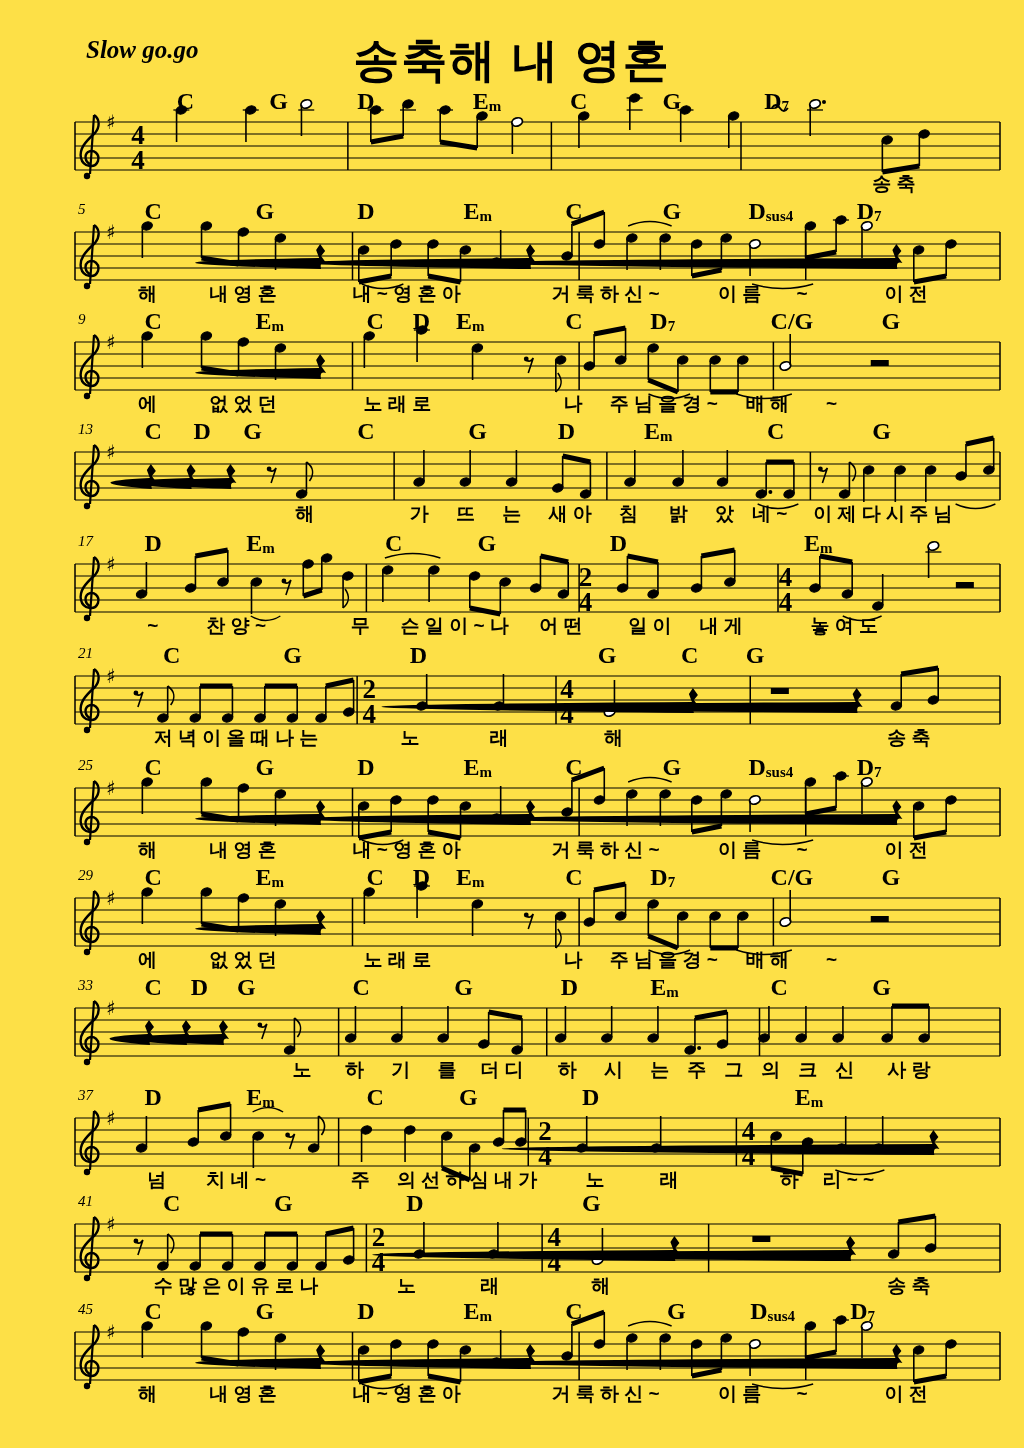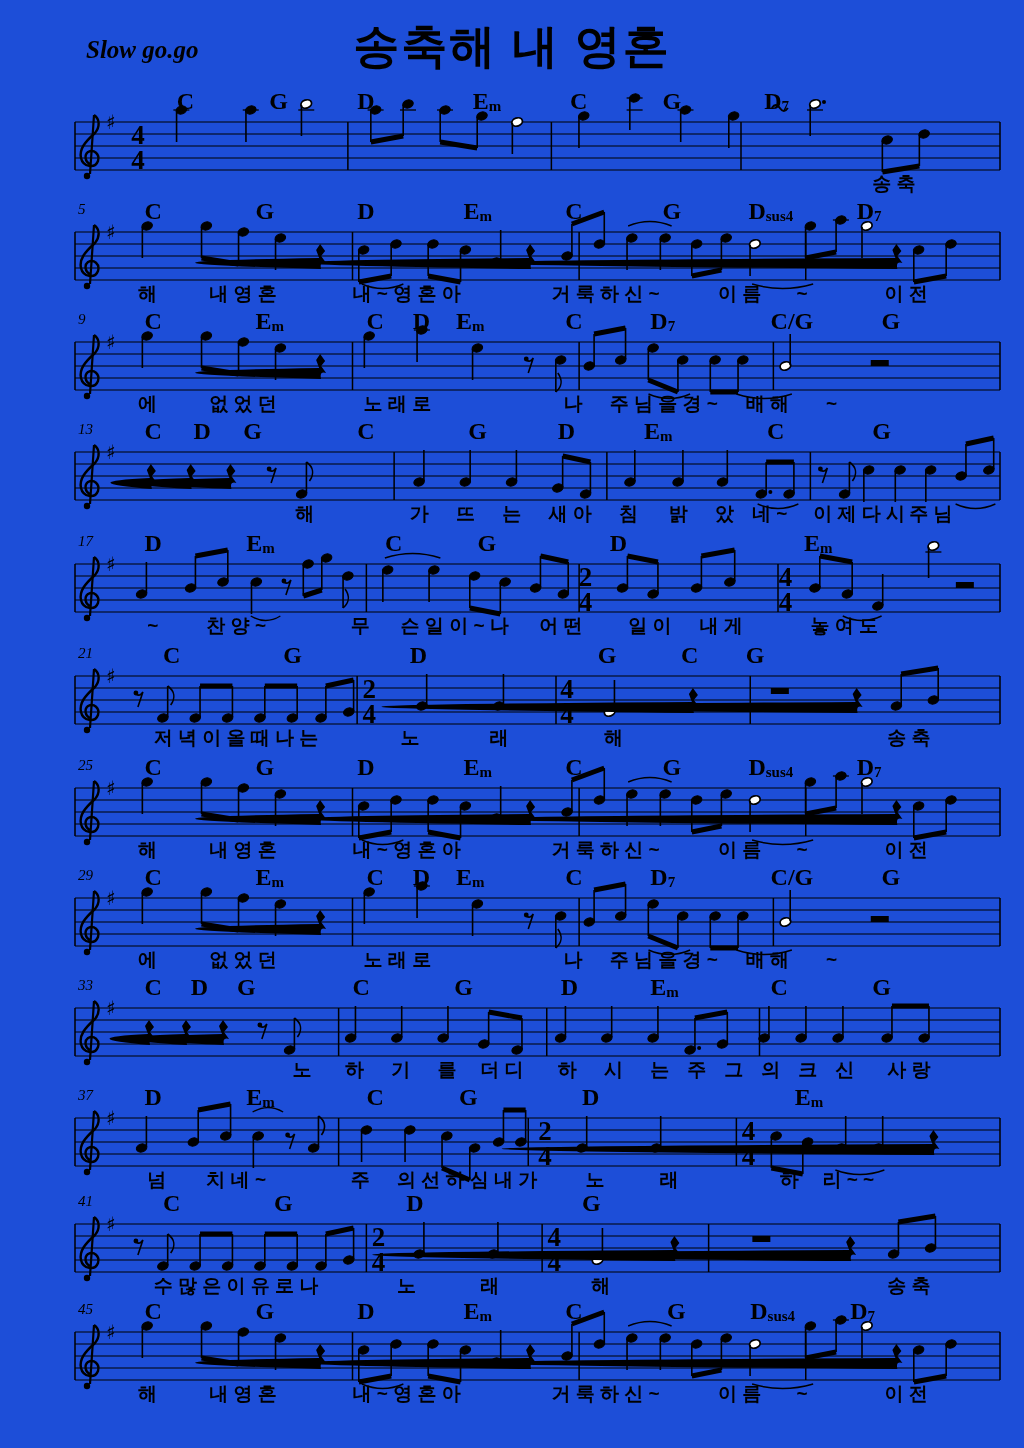--- a/index.html
+++ b/index.html
@@ -1,20 +1,20 @@
 <!DOCTYPE html>
 <html><head>
 <meta charset="utf-8">
 <style>
   html,body{margin:0;padding:0;background:#888;}
-  .page{position:relative;width:1024px;height:1448px;background:#1d4ed8;color:#000;
+  .page{position:relative;width:1024px;height:1448px;background:#fde047;color:#000;
         font-family:"Liberation Sans",sans-serif;overflow:hidden;}
   .tempo{position:absolute;left:86px;top:36px;font-style:italic;font-weight:bold;
          font-size:25px;font-family:"Liberation Serif",serif;}
-  .title{position:absolute;left:0;top:16px;width:100%;text-align:center;
+  .title{position:absolute;left:0;top:30px;width:100%;text-align:center;
          font-weight:900;font-size:46px;letter-spacing:2px;
          font-family:"Liberation Sans",sans-serif;}
   svg text{fill:#000;}
   .chord-main{font:bold 24px "Liberation Serif",serif;}
   .chord-sub{font:bold 15px "Liberation Serif",serif;}
   .lyric{font:bold 19px "Liberation Sans",sans-serif;}
   .mnum{font:italic 15px "Liberation Serif",serif;}
   .tsnum{font:bold 27px "Liberation Serif",serif;text-anchor:middle;}
   .ksharp{font:bold 20px "DejaVu Sans",sans-serif;}
 </style>

